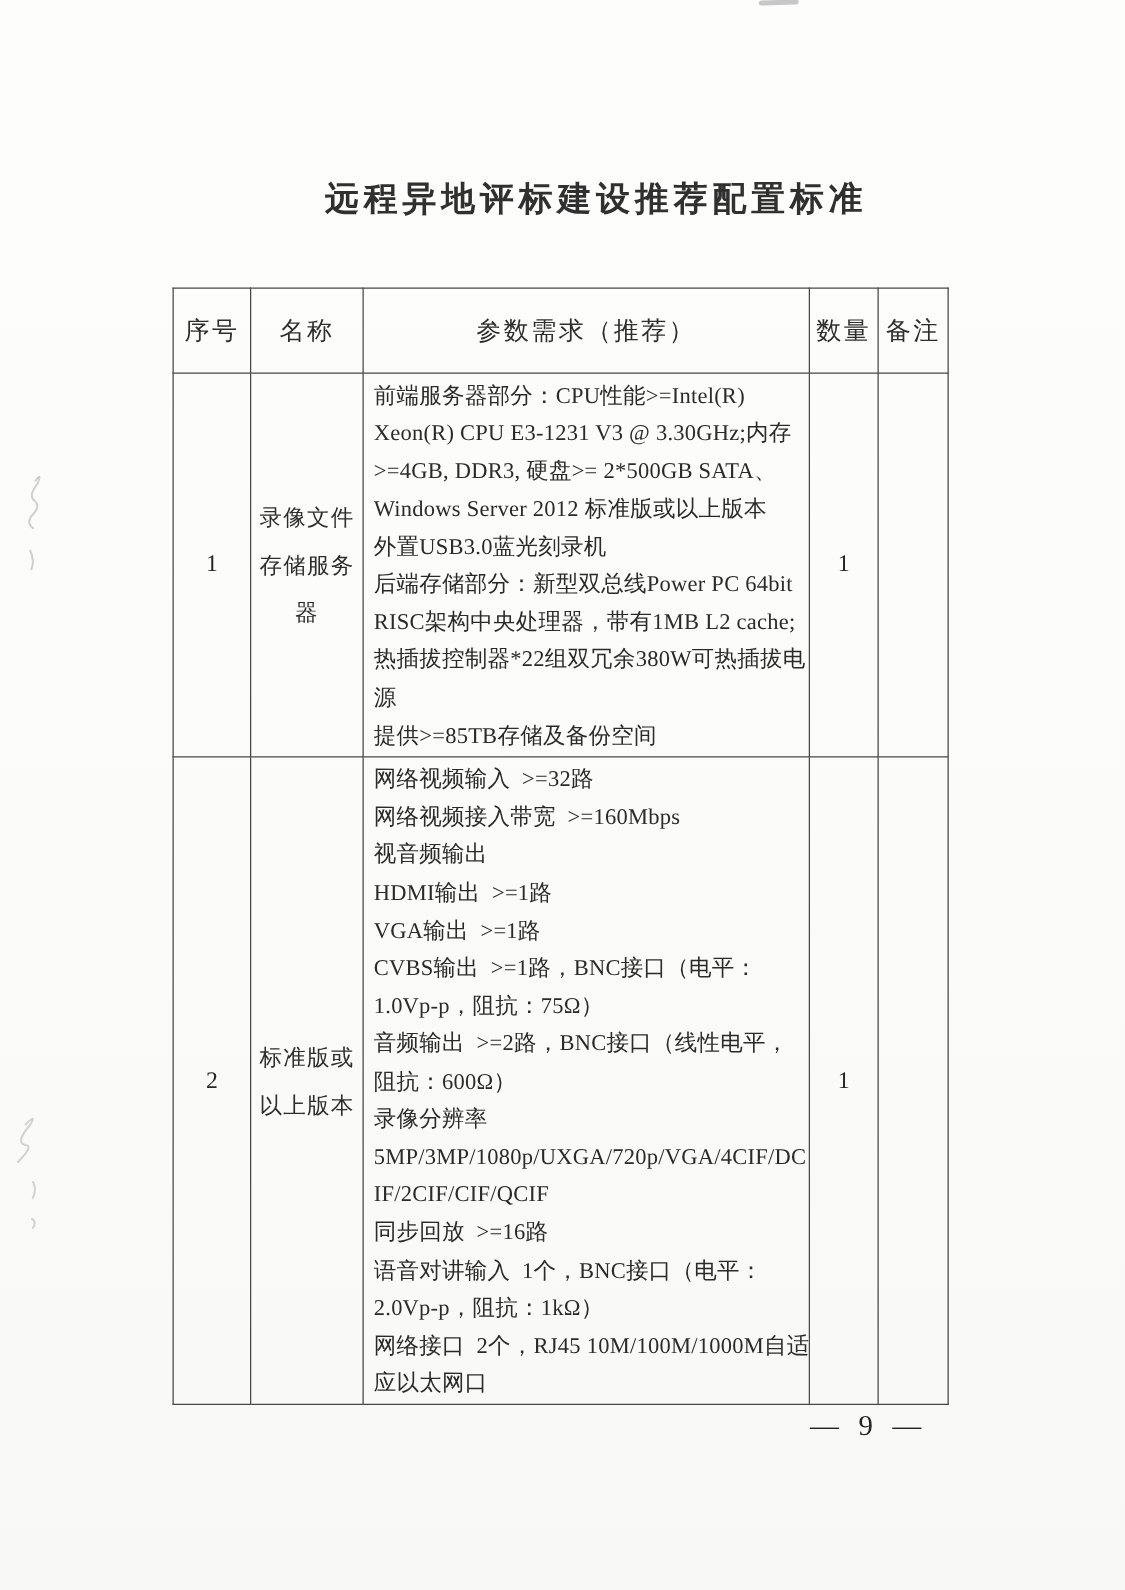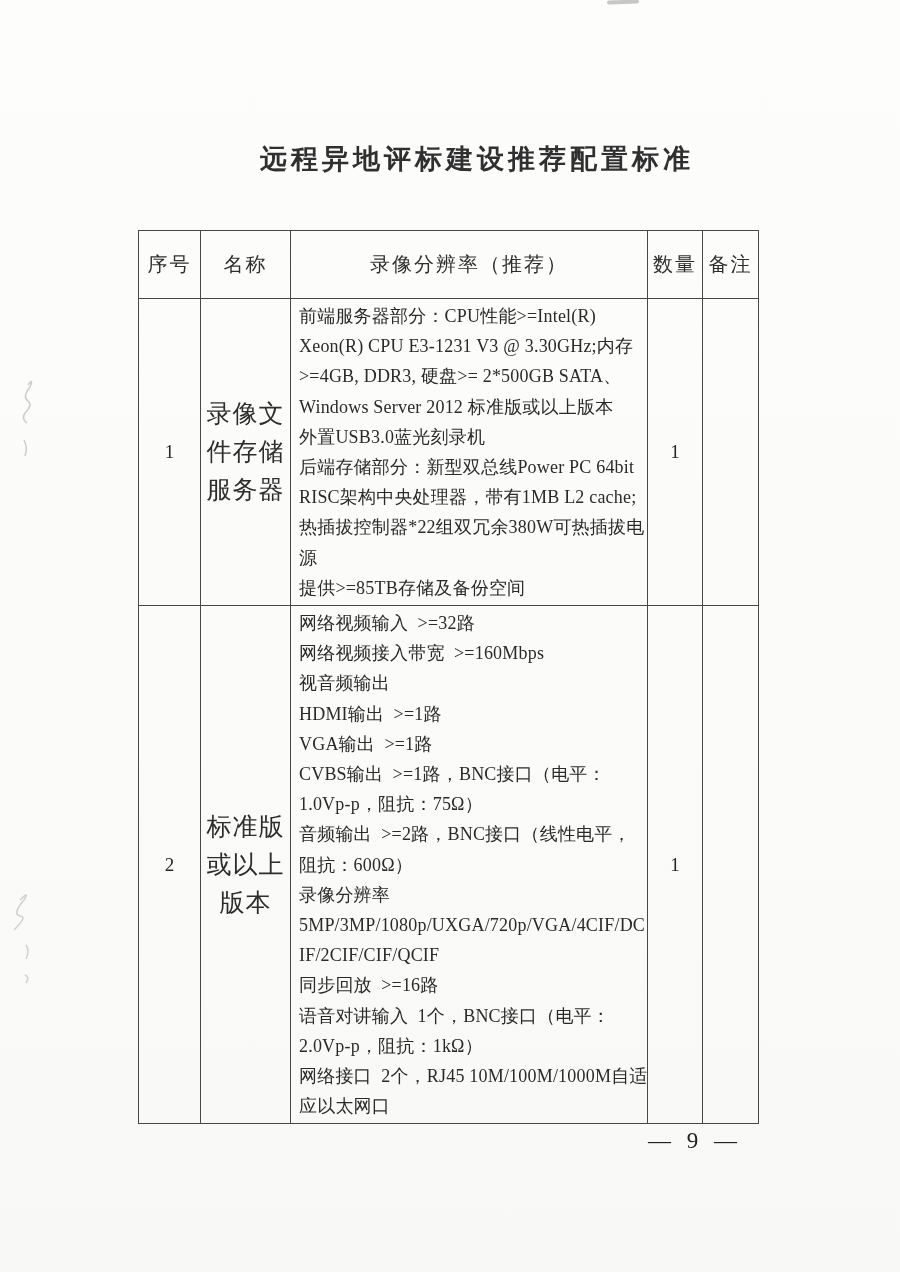--- a/index.html
+++ b/index.html
@@ -50,21 +50,21 @@
   th.h-cell{
     font-size:20px;letter-spacing:2px;color:#2e2e2e;
     text-align:center;vertical-align:middle;
   }
   td.c-no,td.c-qty{
     text-align:center;vertical-align:middle;
     font-size:19px;color:#262626;
   }
   td.c-name{
     text-align:center;vertical-align:middle;
-    font-size:25px;line-height:38px;letter-spacing:1px;
+    font-size:18px;line-height:38px;letter-spacing:1px;
     padding:0 2px;color:#2d2d2d;
   }
   td.c-params{
     vertical-align:middle;
     font-size:18px;line-height:30.2px;letter-spacing:0.2px;
     padding:2px 2px 2px 8px;
     white-space:pre;
     color:#2a2a2a;
   }
   td.c-remark{background:transparent;}
@@ -94,21 +94,21 @@
       <col style="width:62px">
       <col style="width:90px">
       <col style="width:357px">
       <col style="width:55px">
       <col style="width:56px">
     </colgroup>
     <thead>
       <tr>
         <th class="h-cell">序号</th>
         <th class="h-cell">名称</th>
-        <th class="h-cell">录像分辨率（推荐）</th>
+        <th class="h-cell">参数需求（推荐）</th>
         <th class="h-cell">数量</th>
         <th class="h-cell">备注</th>
       </tr>
     </thead>
     <tbody>
       <tr class="row-1">
         <td class="c-no">1</td>
         <td class="c-name">录像文件存储服务器</td>
         <td class="c-params">前端服务器部分：CPU性能&gt;=Intel(R)
 Xeon(R) CPU E3-1231 V3 @ 3.30GHz;内存

